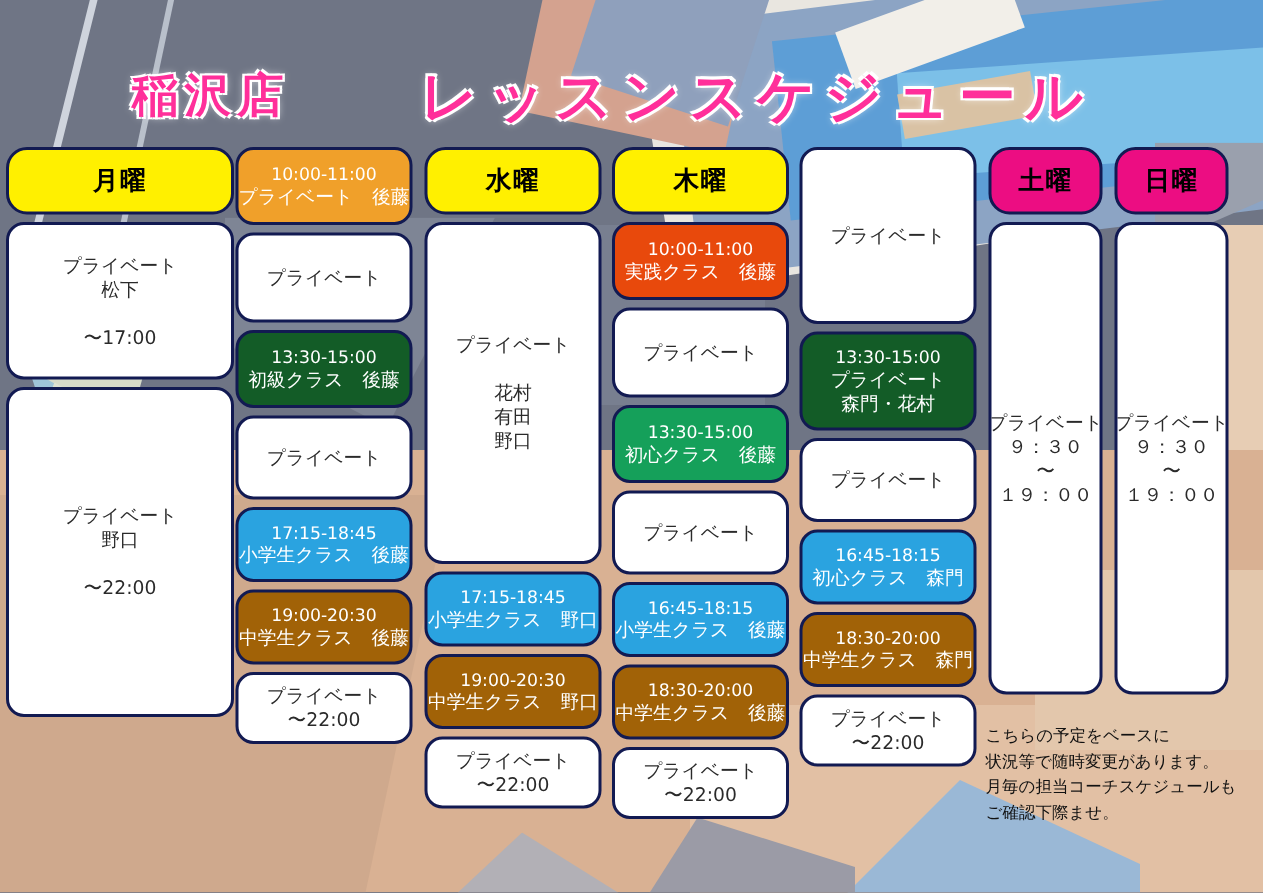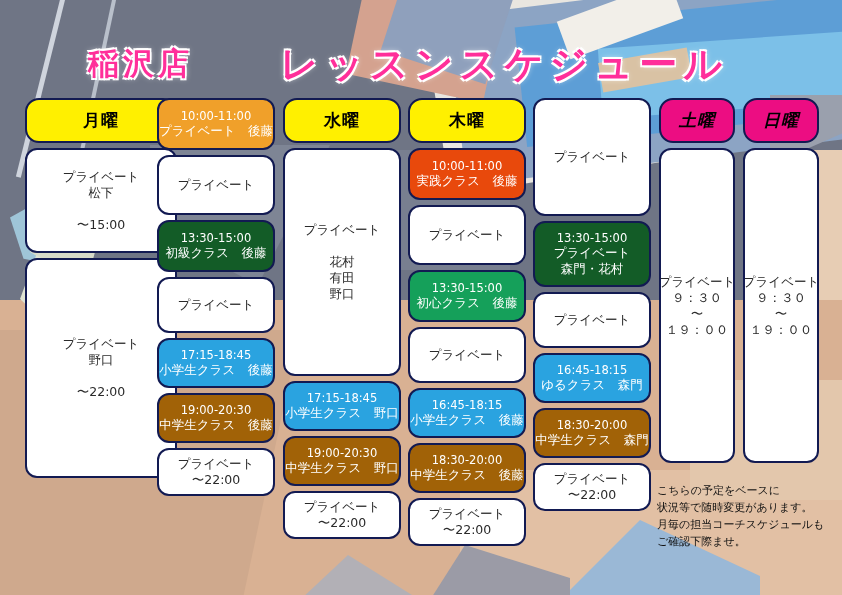--- a/index.html
+++ b/index.html
@@ -111,21 +111,21 @@
       -1.6px -1.6px 0 #ffffff, 1.6px -1.6px 0 #ffffff,
       -1.6px  1.6px 0 #ffffff, 1.6px  1.6px 0 #ffffff,
       0 0 6px rgba(255,255,255,.9);
   }
   #title-store{left:88px;top:3px;font-size:31px;}
   #title-main{left:280px;top:-1px;font-size:38px;letter-spacing:6px;font-family:Liberation Mono, monospace;}
 
   
   #grid{position:absolute;left:0;top:98px;width:842px;height:497px;z-index:6;}
   .col{position:absolute;top:0;}
-  .col-mon{left:25px;width:152px;}
+  .col-mon{left:4px;width:152px;}
   .col-tue{left:157px;width:118px;}
   .col-wed{left:283px;width:118px;}
   .col-thu{left:408px;width:118px;}
   .col-fri{left:533px;width:118px;}
   .col-sat{left:659px;width:76px;}
   .col-sun{left:743px;width:76px;}
 
   .cell{
     box-sizing:border-box;
     border:2.5px solid #121a52;
@@ -136,21 +136,21 @@
     text-align:center;
     overflow:hidden;
   }
   .dayhead{
     height:45px;
     border-radius:14px;
     font-size:17px;font-weight:bold;color:#000;
     letter-spacing:1px;
   }
   .dh-weekday{background:#fff000;}
-  .dh-weekend{background:#ec0d82;font-style:italic;}
+  .dh-weekend{background:#ec0d82;}
 
   .cell .ln{line-height:1.28;white-space:nowrap;}
   .t-time{font-size:11.5px;}
   .t-name{font-size:12.5px;}
   .t-priv{font-size:12.5px;color:#2a2a2a;}
 
   .c-white{background:#ffffff;color:#222;}
   .c-green{background:#15a05a;color:#fff;}
   .c-dgreen{background:#135c27;color:#fff;}
   .c-orange{background:#f0a02a;color:#fff;}
@@ -200,21 +200,21 @@
   <div class="title-txt" id="title-main">レッスンスケジュール</div>
 </div>
 
 <div id="grid">
     <div class="col col-mon">
       <div class="cell dayhead dh-weekday">月曜</div>
       <div class="cell c-white" style="height: 105px;">
         <div class="ln t-priv">プライベート</div>
         <div class="ln t-priv">松下</div>
         <div class="ln t-priv">&nbsp;</div>
-        <div class="ln t-priv">〜15:00</div>
+        <div class="ln t-priv">〜17:00</div>
       </div>
       <div class="cell c-white" style="height: 220px;">
         <div class="ln t-priv">プライベート</div>
         <div class="ln t-priv">野口</div>
         <div class="ln t-priv">&nbsp;</div>
         <div class="ln t-priv">〜22:00</div>
       </div>
     </div>
     <div class="col col-tue">
       <div class="cell c-orange" style="height: 52px;">
@@ -302,21 +302,21 @@
       <div class="cell c-dgreen" style="height: 66px;">
         <div class="ln t-time">13:30-15:00</div>
         <div class="ln t-name">プライベート</div>
         <div class="ln t-name">森門・花村</div>
       </div>
       <div class="cell c-white" style="height: 56px;">
         <div class="ln t-priv">プライベート</div>
       </div>
       <div class="cell c-blue" style="height: 50px;">
         <div class="ln t-time">16:45-18:15</div>
-        <div class="ln t-name">ゆるクラス　森門</div>
+        <div class="ln t-name">初心クラス　森門</div>
       </div>
       <div class="cell c-blue2" style="height: 50px;">
         <div class="ln t-time">18:30-20:00</div>
         <div class="ln t-name">中学生クラス　森門</div>
       </div>
       <div class="cell c-white" style="height: 48px;">
         <div class="ln t-priv">プライベート</div>
         <div class="ln t-priv">〜22:00</div>
       </div>
     </div>

